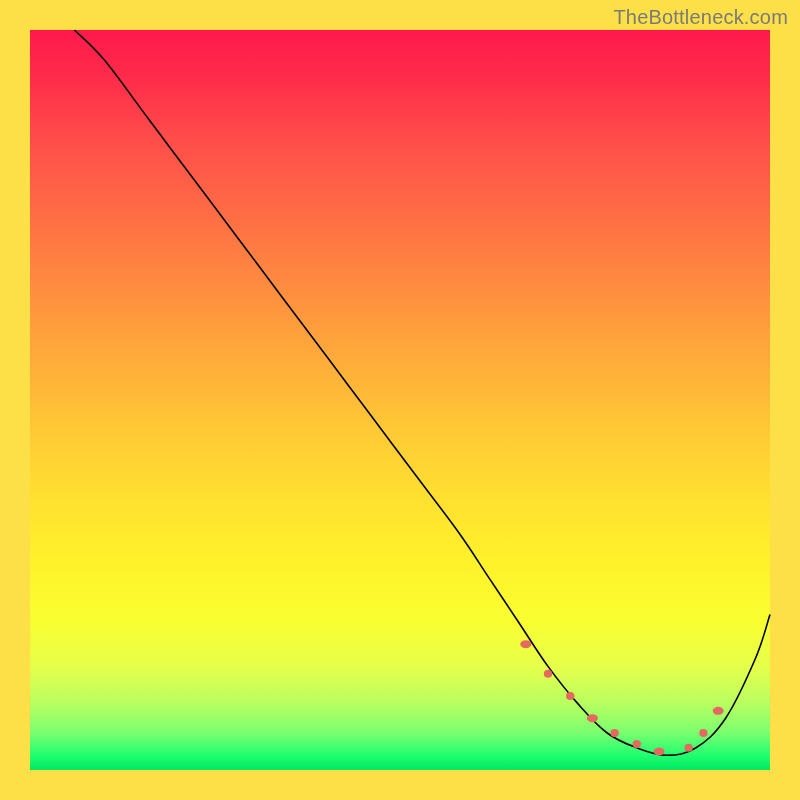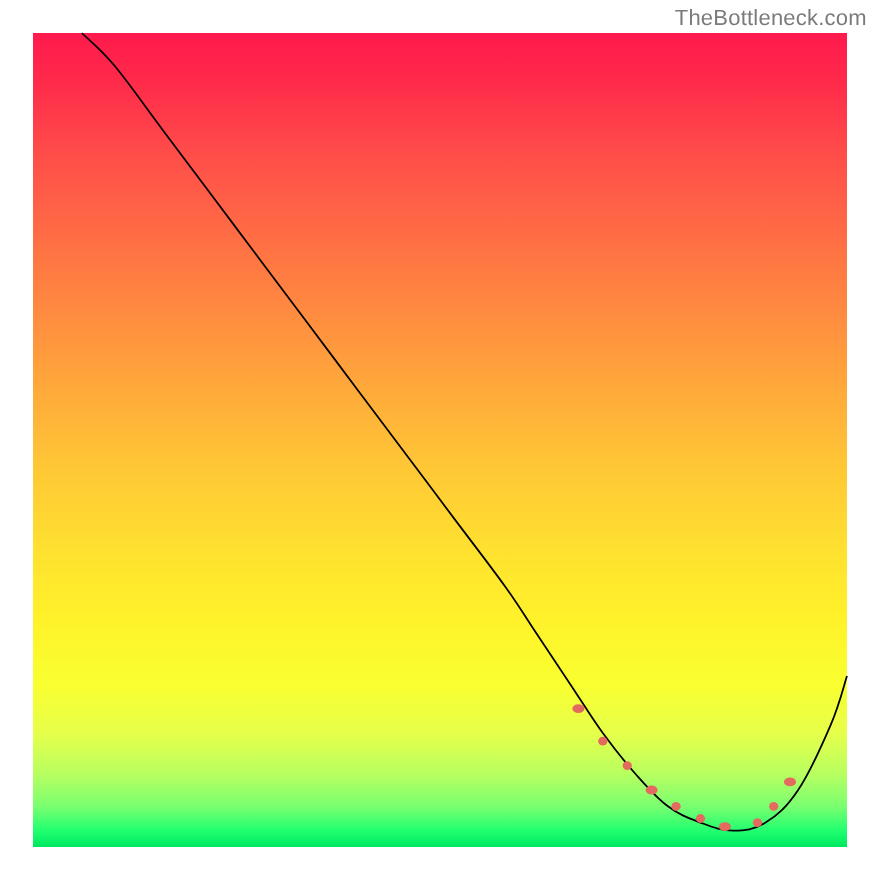--- a/index.html
+++ b/index.html
@@ -7,21 +7,21 @@
     padding: 0;
     width: 800px;
     height: 800px;
     background: #000;
     overflow: hidden;
     font-family: Arial, Helvetica, sans-serif;
   }
   .chart-frame {
     position: absolute;
     inset: 0;
-    background: #ffffff;
+    background: #fde047;
   }
   .plot-area {
     position: absolute;
     left: 30px;
     top: 30px;
     width: 740px;
     height: 740px;
     background: linear-gradient(
       to bottom,
       #ff1a4d 0%,

